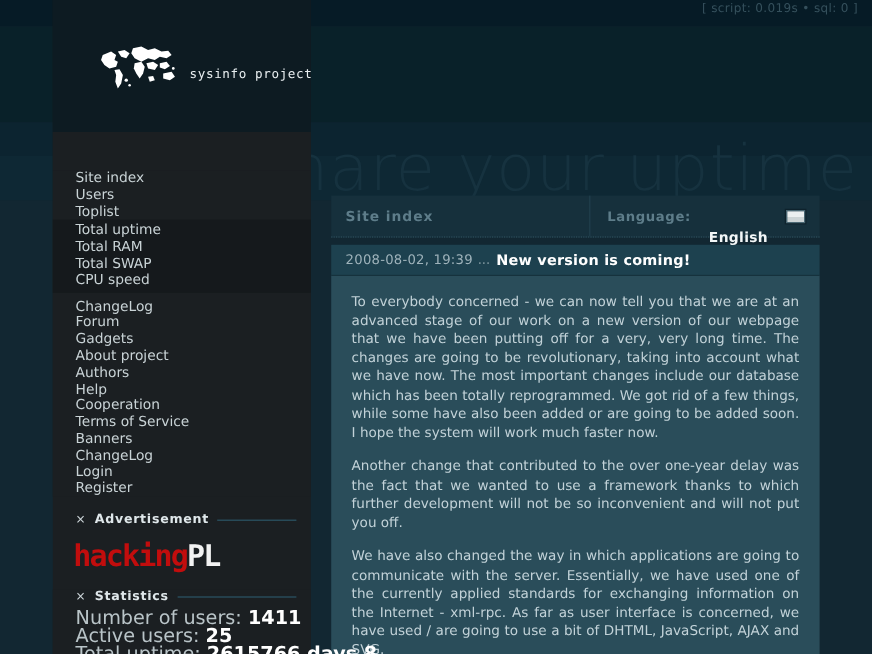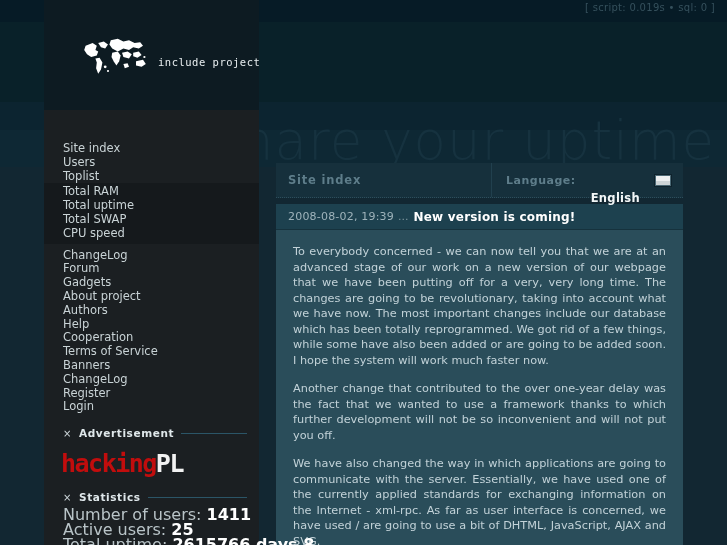--- a/index.html
+++ b/index.html
@@ -252,53 +252,53 @@
           <path d="M46 24 L54 22 L58 28 L56 36 L52 42 L48 36 L45 30 Z"></path>
           <path d="M60 24 L68 22 L74 26 L70 32 L62 30 Z"></path>
           <path d="M76 24 L84 22 L88 27 L82 31 L76 29 Z"></path>
           <path d="M80 36 L90 34 L94 40 L88 44 L80 42 Z"></path>
           <path d="M62 40 L68 39 L70 44 L64 46 Z"></path>
           <circle cx="36" cy="44" r="2"></circle>
           <circle cx="40" cy="50" r="1.5"></circle>
           <circle cx="92" cy="30" r="1.6"></circle>
         </g>
       </svg>
-      <div id="logo-text">include project</div>
+      <div id="logo-text">sysinfo project</div>
     </div>
 
     <div class="nav-gap"></div>
 
     <nav class="menu">
 
       <div class="group-a">
         <a class="item">Site index</a>
         <a class="item">Users</a>
         <a class="item">Toplist</a>
       </div>
 
       <div class="subgroup">
+        <a class="item">Total uptime</a>
         <a class="item">Total RAM</a>
-        <a class="item">Total uptime</a>
         <a class="item">Total SWAP</a>
         <a class="item">CPU speed</a>
       </div>
 
       <div class="group-b">
         <a class="item">ChangeLog</a>
         <a class="item">Forum</a>
         <a class="item">Gadgets</a>
         <a class="item">About project</a>
         <a class="item">Authors</a>
         <a class="item">Help</a>
         <a class="item">Cooperation</a>
         <a class="item">Terms of Service</a>
         <a class="item">Banners</a>
         <a class="item">ChangeLog</a>
+        <a class="item">Login</a>
         <a class="item">Register</a>
-        <a class="item">Login</a>
       </div>
     </nav>
 
     <div class="box">
       <div class="box-title">
         <span class="box-x">×</span>
         <span>Advertisement</span>
         <span class="box-rule"></span>
       </div>
       <div class="box-body">

